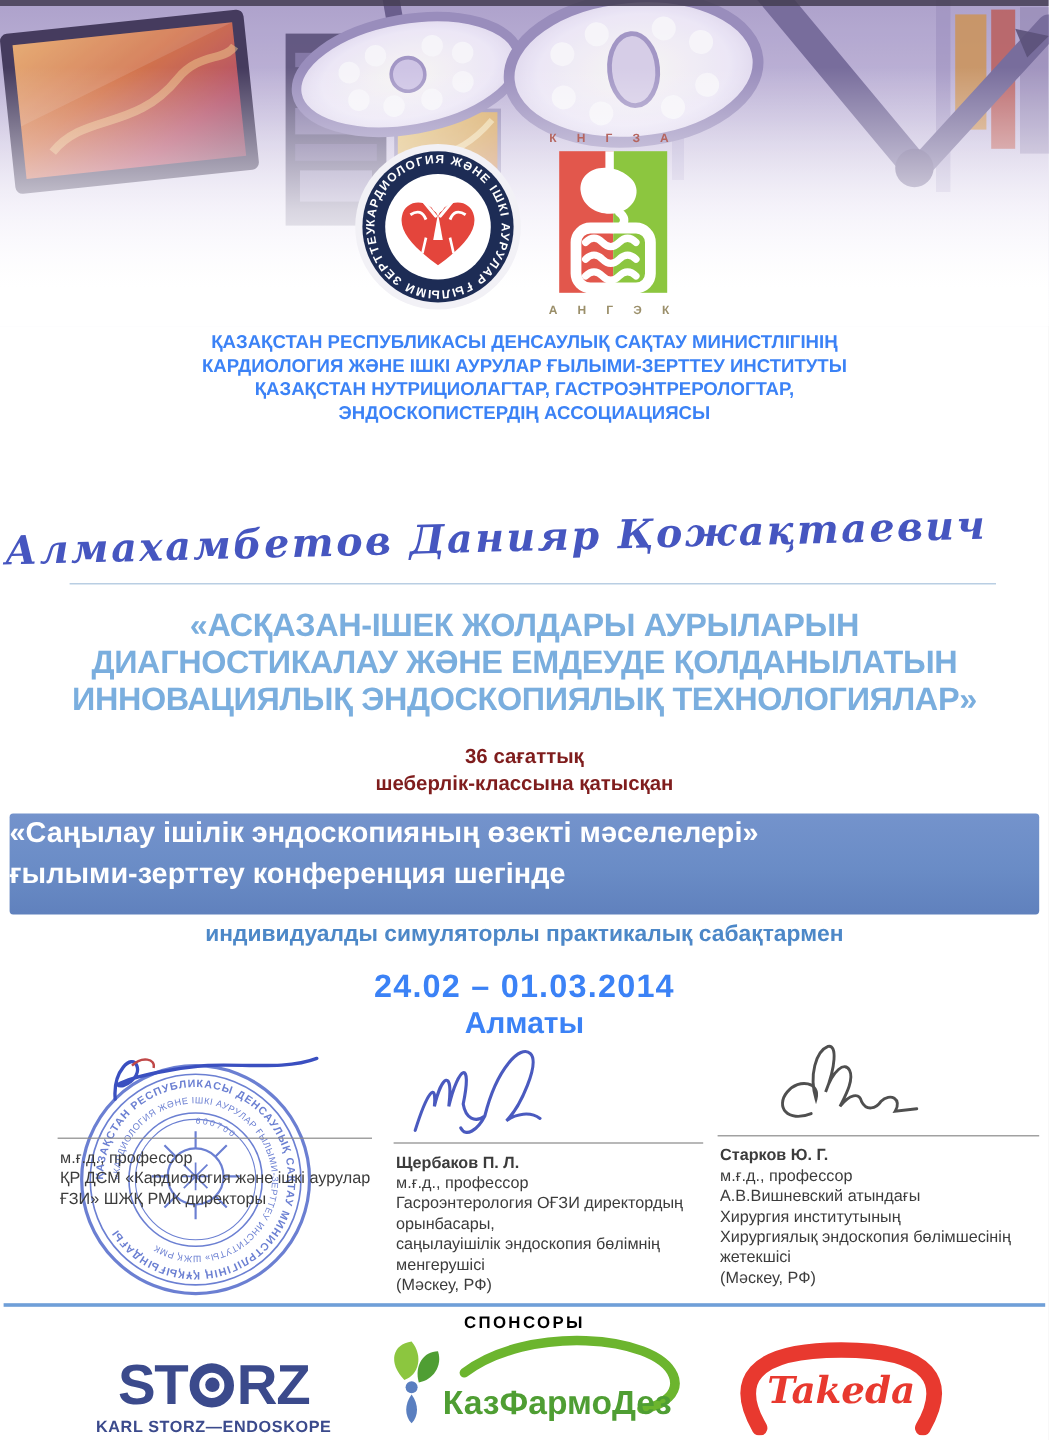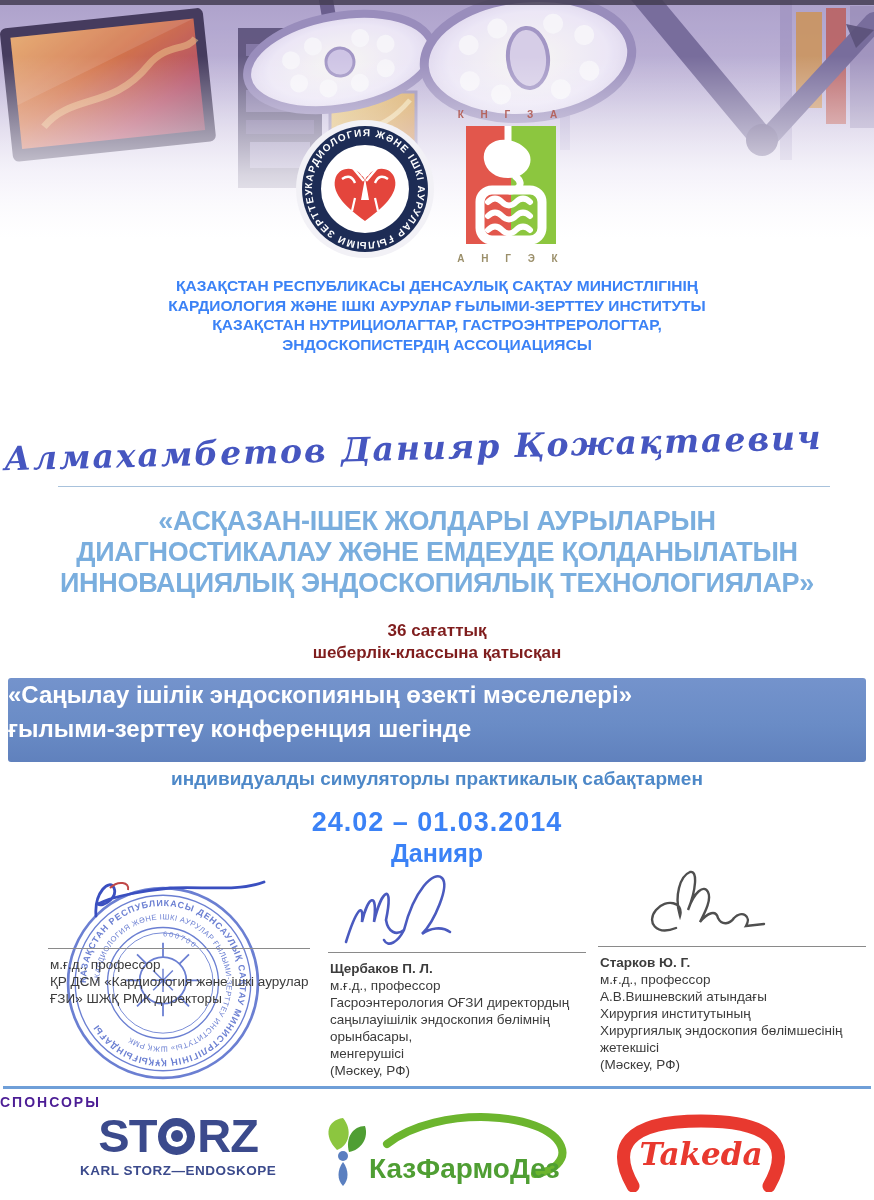--- a/index.html
+++ b/index.html
@@ -46,24 +46,24 @@
   .sig-text { position:absolute; left:2px; right:0; }
   .sig-name { font-weight:bold; }
   .col1 { left:48px; width:262px; } .col1 .sig-rule { top:82px; } .col1 .sig-text { top:90px; }
   .col2 { left:328px; width:258px; } .col2 .sig-rule { top:86px; } .col2 .sig-text { top:94px; }
   .col3 { left:598px; width:268px; } .col3 .sig-rule { top:80px; } .col3 .sig-text { top:88px; }
   .stamp { position:absolute; left:44px; top:14px; width:238px; height:206px; opacity:.82; mix-blend-mode:multiply; }
 
   .bottom-rule { position:absolute; top:1086px; left:3px; right:3px; height:3px; background:#6f9fd8; }
 
   
-  .sponsors-heading { position:absolute; top:1094px; left:0; width:874px; 
-    color:#4c1d95; font-weight:bold; font-size:14px; letter-spacing:2px; }
+  .sponsors-heading { position:absolute; top:1094px; left:0; width:874px; text-align:center;
+    color:#000000; font-weight:bold; font-size:14px; letter-spacing:2px; }
   .sponsors-row { position:absolute; top:1112px; left:0; width:874px; height:84px;
-    display:flex; align-items:flex-start; justify-content:space-between; padding:0 80px; }
+    display:flex; align-items:flex-end; justify-content:space-between; padding:0 80px; }
   .storz { text-align:center; color:#3b4a8c; }
   .storz-word { display:flex; align-items:center; justify-content:center;
     font-weight:bold; font-size:47px; letter-spacing:-1px; line-height:48px; }
   .storz-o { display:inline-block; width:37px; height:37px; border:8px solid #3b4a8c;
     border-radius:50%; position:relative; margin:0 2px; }
   .storz-o .dot { position:absolute; left:50%; top:50%; width:12px; height:12px;
     margin:-6px 0 0 -6px; background:#3b4a8c; border-radius:50%; }
   .storz-tag { font-weight:bold; font-size:13.5px; letter-spacing:.5px; margin-top:3px; }
 </style>
 </head>
@@ -242,21 +242,21 @@
   </div>
 
   <div class="banner">
     <div>«Саңылау ішілік эндоскопияның өзекті мәселелері»</div>
     <div>ғылыми-зерттеу конференция шегінде</div>
   </div>
   <div class="subtitle">индивидуалды симуляторлы практикалық сабақтармен</div>
 
   <div class="event">
     <div class="event-dates">24.02 – 01.03.2014</div>
-    <div class="event-city">Данияр</div>
+    <div class="event-city">Алматы</div>
   </div>
 
   <div class="signatures">
 
     <svg class="stamp" viewBox="0 0 230 230">
       <defs>
         <path id="stampOuter" d="M115,115 m-86,0 a86,86 0 1,1 172,0 a86,86 0 1,1 -172,0"></path>
         <path id="stampInner" d="M115,115 m-71,0 a71,71 0 1,1 142,0 a71,71 0 1,1 -142,0"></path>
         <path id="stampNum" d="M115,115 m-52,0 a52,52 0 1,1 104,0 a52,52 0 1,1 -104,0"></path>
       </defs>
@@ -299,22 +299,22 @@
     <div class="sig-col col2">
       <svg class="scrawl" style="left:8px; top:0px;" width="200" height="86" viewBox="0 0 200 86">
         <path d="M10,76 C20,44 28,34 26,56 C32,30 42,24 38,56 C46,22 58,16 50,54 C52,66 60,70 68,64
                  C62,76 52,82 48,74 M68,64 C78,24 98,4 106,12 C114,20 98,56 86,68 C94,62 106,60 114,66" stroke="#4a5abf" stroke-width="2.6" fill="none" stroke-linecap="round"></path>
       </svg>
       <div class="sig-rule"></div>
       <div class="sig-text">
         <div class="sig-name">Щербаков П. Л.</div>
         <div>м.ғ.д., профессор</div>
         <div>Гасроэнтерология ОҒЗИ директордың</div>
+        <div>орынбасары,</div>
         <div>саңылауішілік эндоскопия бөлімнің</div>
-        <div>орынбасары,</div>
         <div>менгерушісі</div>
         <div>(Мәскеу, РФ)</div>
       </div>
     </div>
 
     <div class="sig-col col3">
       <svg class="scrawl" style="left:36px; top:-4px;" width="180" height="84" viewBox="0 0 180 84">
         <path d="M42,66 C22,74 12,60 22,48 C32,36 50,40 46,54 C40,34 46,14 56,10 C64,8 62,28 54,48
                  C60,30 70,22 74,30 C78,38 70,52 66,60 C74,50 82,48 84,56 C88,64 96,62 100,56
                  C108,48 118,54 112,64 L130,62" stroke="#4f4f4f" stroke-width="2.4" fill="none" stroke-linecap="round"></path>

